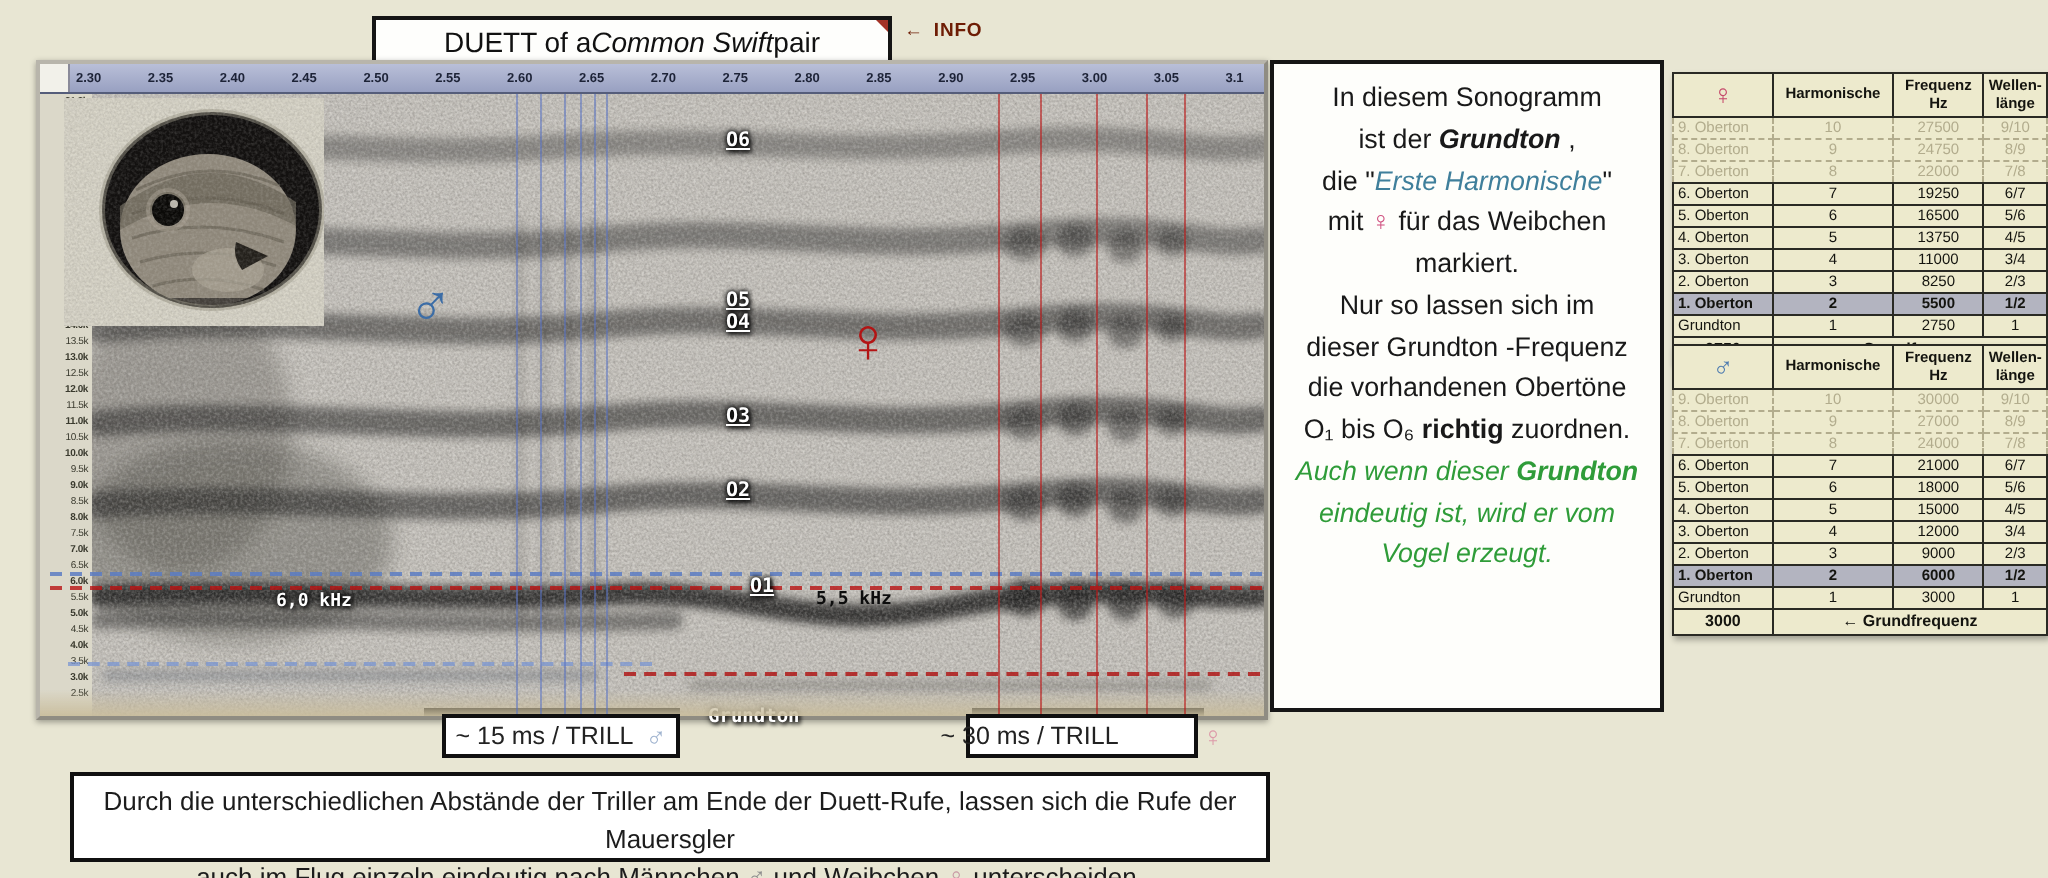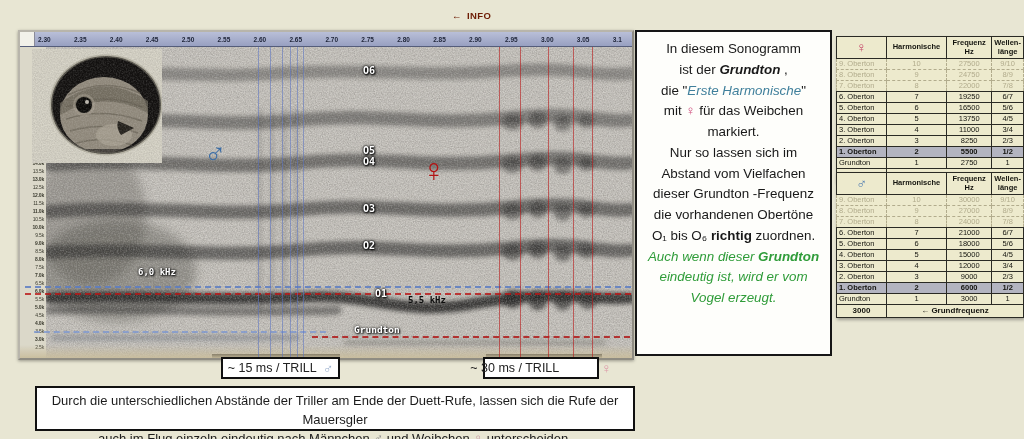--- a/index.html
+++ b/index.html
@@ -29,22 +29,22 @@
   .hline{position:absolute;height:0;}
   .hl-blue{left:5px;right:1px;top:254px;border-top:2px dashed rgba(92,125,195,.85);}
   .hl-red{left:5px;right:1px;top:261px;border-top:2px dashed rgba(185,20,20,.8);}
   .hl-blue2{left:14px;width:292px;top:299px;border-top:2px dashed rgba(122,150,210,.75);}
   .hl-red2{left:292px;right:2px;top:304px;border-top:2px dashed rgba(175,15,15,.8);}
   .vline{position:absolute;top:15px;bottom:1px;width:1px;}
   .vline.b{background:rgba(90,115,195,.55);}
   .vline.r{background:rgba(185,25,25,.6);}
   .tbar{position:absolute;bottom:0;height:4px;background:#0c0c0c;}
 
-  .olabel{position:absolute;font-family:"DejaVu Sans Mono",monospace;font-weight:bold;font-size:10px;color:#fff;text-shadow:0 0 3px #000,0 0 2px #000,1px 1px 2px #000;}
-  .klabel{position:absolute;font-family:"DejaVu Sans Mono",monospace;font-weight:bold;font-size:9px;color:#fff;text-shadow:0 0 3px #000,1px 1px 2px #000;}
+  .olabel{position:absolute;font-family:"DejaVu Sans Mono",monospace;font-weight:bold;font-size:10px;color:#fff;text-shadow:0 0 3px #000,0 0 2px #000,1px 1px 2px #000;text-decoration:underline;}
+  .klabel{position:absolute;font-family:"DejaVu Sans Mono",monospace;font-weight:bold;font-size:9px;color:#fff;text-shadow:0 0 3px #000,1px 1px 2px #000;margin-top:29px;}
   .klabel-dark{position:absolute;font-family:"DejaVu Sans Mono",monospace;font-weight:bold;font-size:9px;color:#0d0d0d;}
   .gsym{position:absolute;font-weight:bold;line-height:1;}
   .male-sym{color:#3c6da6;font-size:30px;}
   .female-sym{color:#b31414;font-size:32px;}
 
   
   .explain{position:absolute;left:635px;top:30px;width:197px;height:326px;box-sizing:border-box;background:#fefefb;border:2px solid #161616;padding:7px 2px 0;text-align:center;font-size:13.4px;line-height:1.55;color:#191919;}
   .xline{white-space:nowrap;}
   .s-n{} .s-b{font-weight:bold;} .s-bi{font-weight:bold;font-style:italic;}
   .s-teal{color:#3f7f9b;font-style:italic;}
@@ -79,20 +79,26 @@
   #trill-f{left:483px;width:116px;gap:36px;}
   .bottom-note{position:absolute;left:35px;top:386px;width:600px;height:45px;box-sizing:border-box;background:#fff;border:2px solid #101010;text-align:center;font-size:13px;color:#1c1c1c;padding-top:4px;line-height:1.45;}
   .note-sym{color:#8d8d8d;}
   .note-sym-f{color:#c797a4;}
 </style>
 </head>
 <body>
 
 <div class="stage">
 
+  <div class="title-box">
+    <span>DUETT of a </span>
+    <span class="species">Common Swift</span>
+    <span> pair</span>
+    <div class="title-corner"></div>
+  </div>
   <div class="info">
     <span class="arr">←</span><span>INFO</span>
   </div>
 
   <div class="sono">
     <div class="ruler">
         <span>2.30</span>
         <span>2.35</span>
         <span>2.40</span>
         <span>2.45</span>
@@ -280,21 +286,20 @@
       <div class="vline r" style="left: 572px;"></div>
     </div>
 
   <div class="explain">
       <div class="xline"><span class="s-n">In diesem Sonogramm</span></div>
       <div class="xline"><span class="s-n">ist der </span><span class="s-bi">Grundton</span><span class="s-n"> ,</span></div>
       <div class="xline"><span class="s-n">die "</span><span class="s-teal">Erste Harmonische</span><span class="s-n">"</span></div>
       <div class="xline"><span class="s-n">mit </span><span class="s-pink">♀</span><span class="s-n">  für  das Weibchen</span></div>
       <div class="xline"><span class="s-n">markiert.</span></div>
       <div class="xline"><span class="s-n">Nur so lassen sich im</span></div>
-      <div class="xline"><span class="s-n">Abstand vom Vielfachen</span></div>
       <div class="xline"><span class="s-n">dieser Grundton -Frequenz</span></div>
       <div class="xline"><span class="s-n">die vorhandenen Obertöne</span></div>
       <div class="xline"><span class="s-n">O₁ bis O₆ </span><span class="s-b">richtig</span><span class="s-n"> zuordnen.</span></div>
       <div class="xline"><span class="s-gi">Auch wenn dieser  </span><span class="s-gbi">Grundton</span></div>
       <div class="xline"><span class="s-gi">eindeutig ist, wird er vom</span></div>
       <div class="xline"><span class="s-gi">Vogel erzeugt.</span></div>
     </div>
 
   <table class="harm harm-f" id="table-female">
       <thead>

